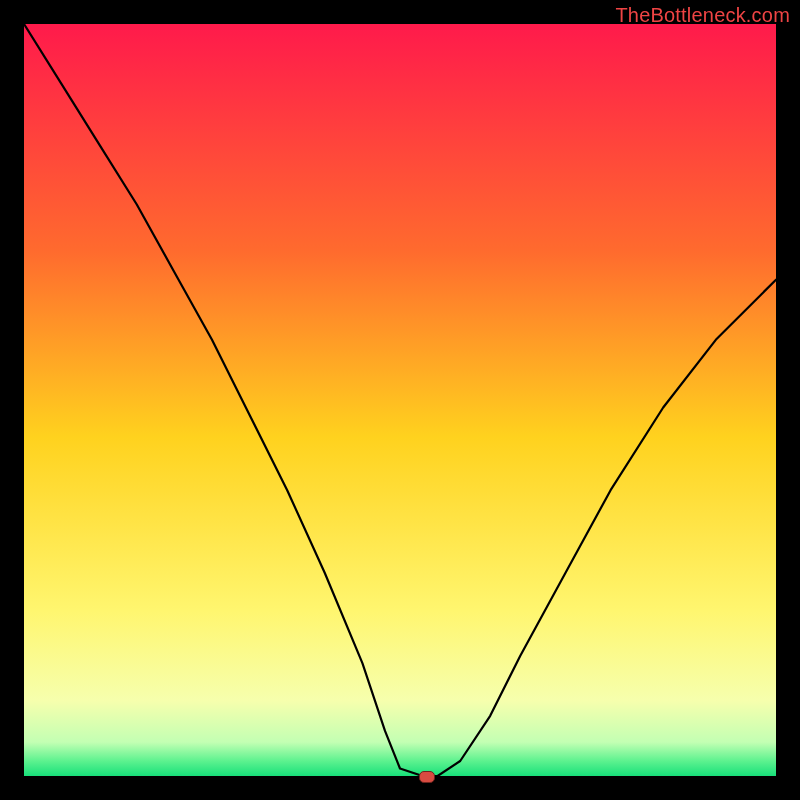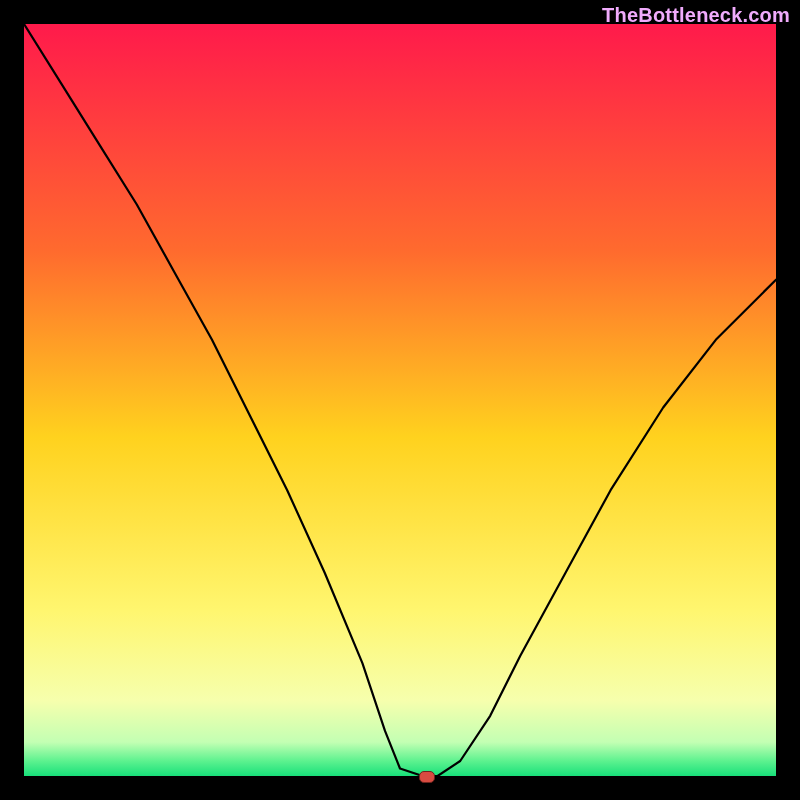--- a/index.html
+++ b/index.html
@@ -14,23 +14,23 @@
   .frame {
     position: relative;
     width: 800px;
     height: 800px;
     background: #000;
   }
   .watermark {
     position: absolute;
     top: 4px;
     right: 10px;
-    color: #f0abfc;
+    color: #ef4444;
     font-size: 20px;
-    font-weight: 700;
+    font-weight: 400;
     letter-spacing: 0.2px;
     z-index: 3;
   }
   svg.plot {
     position: absolute;
     top: 24px;
     left: 24px;
     width: 752px;
     height: 752px;
     z-index: 2;

